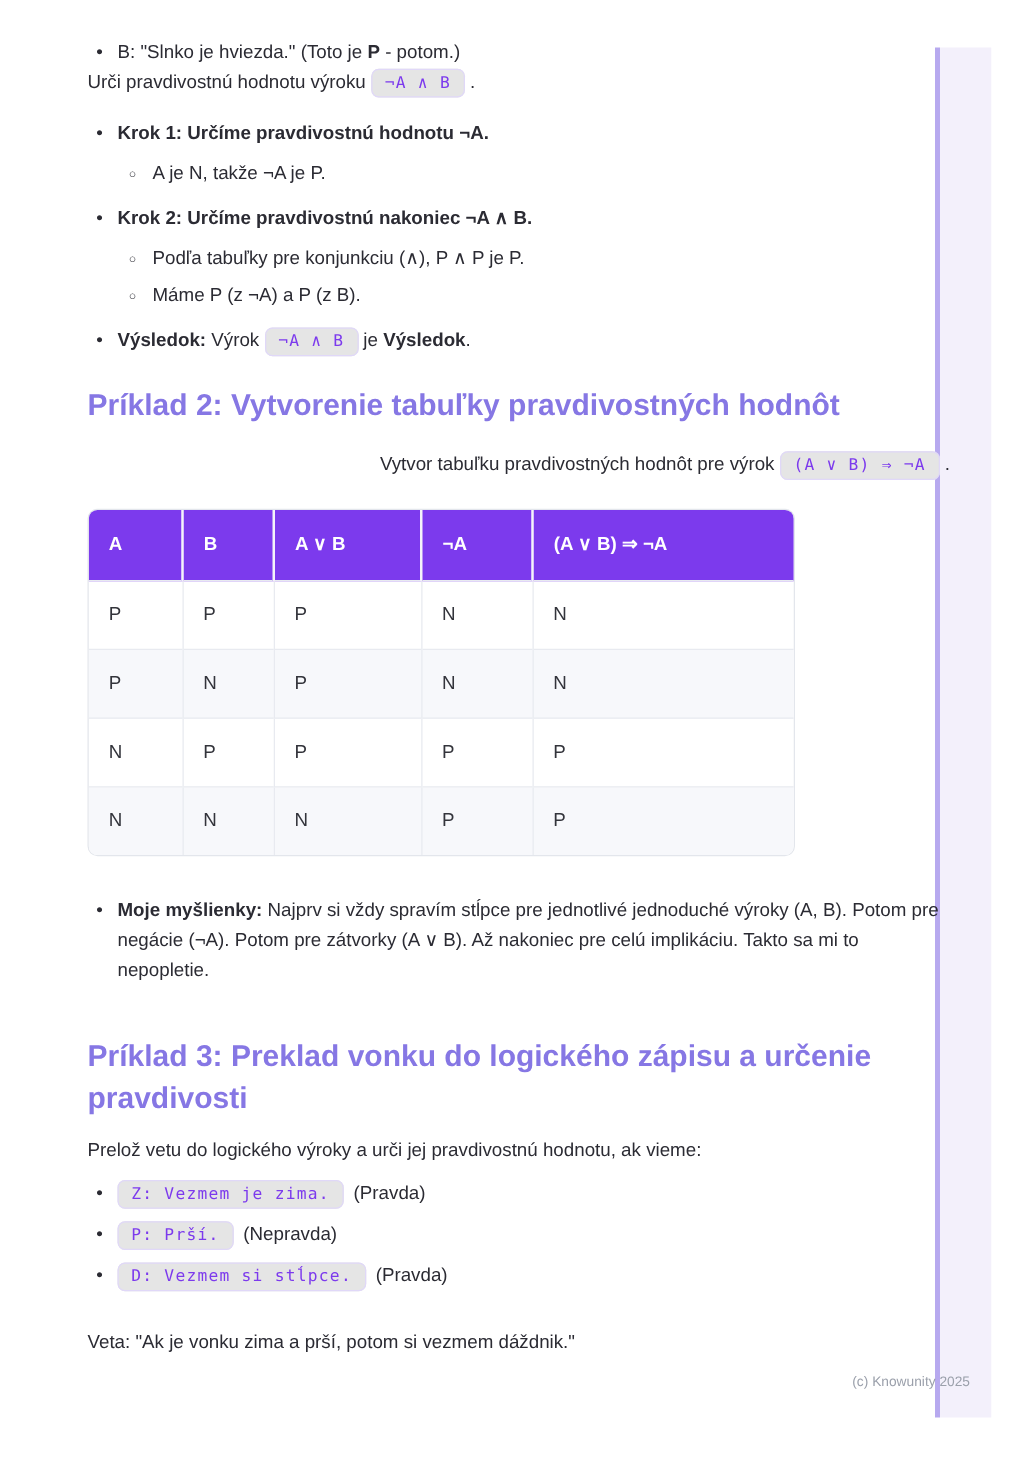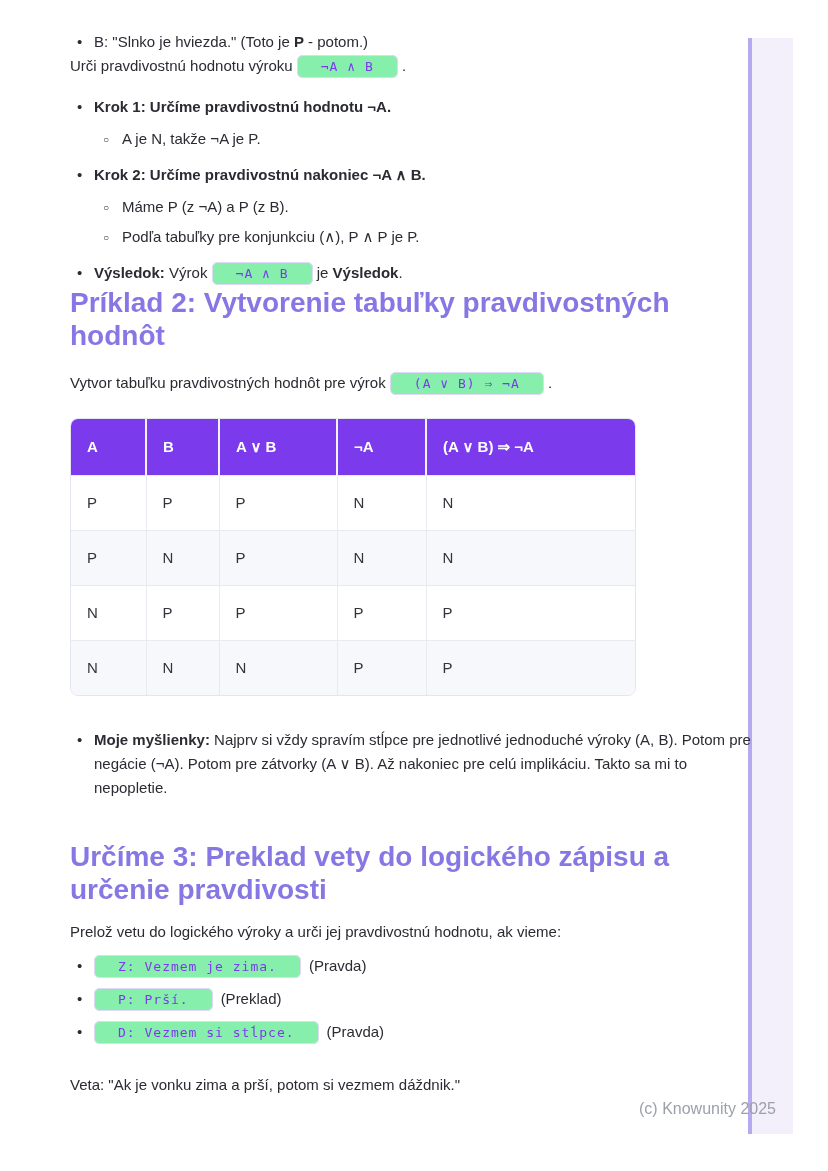--- a/index.html
+++ b/index.html
@@ -18,47 +18,47 @@
   ul.lvl1>li{position:relative;padding-left:24px;}
   ul.lvl1>li::before{content:"\2022";position:absolute;left:7px;top:0;color:#2b2b33;}
   
   ul.lvl2{list-style:none;margin:8px 0 0 0;padding:0;}
   ul.lvl2>li{position:relative;padding-left:28px;}
   ul.lvl2>li::before{content:"\25CB";position:absolute;left:9px;top:1px;font-size:10px;color:#2b2b33;}
   ul.lvl2>li:not(:last-child){margin-bottom:6px;}
 
   .li-b{margin-bottom:20px;}
   .task1{margin-bottom:16px;}
-  ul.steps{}
+  ul.steps{margin-bottom:22px;}
   ul.steps>li:not(:last-child){margin-bottom:12px;}
-  h2{font-size:28px;line-height:33px;font-weight:700;color:#8677e4;margin:0 0 19px 0;}
-  .task2{margin-bottom:22px;}
+  h2{font-size:24px;line-height:33px;font-weight:700;color:#8677e4;margin:0 0 19px 0;}
+  .task2{margin-bottom:22px;text-align:right;}
   .table-wrap{width:564px;border:1px solid #e3e6ec;border-radius:8px;overflow:hidden;margin-bottom:32px;background:#fff;}
   table{width:100%;border-collapse:collapse;font-size:15px;table-layout:fixed;}
   th{background:#7c3aed;color:#ffffff;text-align:left;font-weight:700;
      padding:20px 16px;line-height:16px;border-right:2px solid #f4f2fa;}
   th:last-child{border-right:none;}
   td{padding:19px 16px;line-height:16px;border-top:1px solid #e8eaf0;border-right:1px solid #e8eaf0;color:#33343b;}
   td:last-child{border-right:none;}
   tbody tr:nth-child(even){background:#f7f8fb;}
   ul.thoughts{margin-bottom:40px;}
   .h3{margin-bottom:14px;}
   .task3{margin-bottom:9px;}
   ul.badges{margin-bottom:27px;}
   ul.badges>li{line-height:26px;}
   ul.badges>li:not(:last-child){margin-bottom:6px;}
   .veta{margin-bottom:0;}
 
   code.badge{
     font-family:"DejaVu Sans Mono",monospace;font-size:13px;letter-spacing:1px;
-    color:#7c3aed;background:#86efac;border:1px solid #e0d8f8;border-radius:6px;
-    padding:3px 23px;white-space:nowrap;
+    color:#7c3aed;background:#e5e5e5;border:1px solid #e0d8f8;border-radius:6px;
+    padding:3px 10px;white-space:nowrap;
   }
   .truth-label{margin-left:8px;}
-  .footer{position:absolute;top:1100px;right:52px;font-size:16px;color:#9ba0ab;z-index:2;
+  .footer{position:absolute;top:1100px;right:52px;font-size:11px;color:#9ba0ab;z-index:2;
           font-family:"Liberation Sans",sans-serif;}
 </style>
 </head>
 <body>
 
 <div class="page">
   <div class="rail-panel"></div>
   <div class="rail-line"></div>
 
   <main class="content">
@@ -72,22 +72,22 @@
     <ul class="lvl1 steps">
       <li>
         <b>Krok 1: Určíme pravdivostnú hodnotu ¬A.</b>
         <ul class="lvl2">
           <li>A je N, takže ¬A je P.</li>
         </ul>
       </li>
       <li>
         <b>Krok 2: Určíme pravdivostnú nakoniec ¬A ∧ B.</b>
         <ul class="lvl2">
+          <li>Podľa tabuľky pre konjunkciu (∧), P ∧ P je P.</li>
           <li>Máme P (z ¬A) a P (z B).</li>
-          <li>Podľa tabuľky pre konjunkciu (∧), P ∧ P je P.</li>
         </ul>
       </li>
       <li><b>Výsledok:</b><span> Výrok </span><code class="badge">¬A ∧ B</code><span> je </span><b>Výsledok</b><span>.</span></li>
     </ul>
 
     <h2>Príklad 2: Vytvorenie tabuľky pravdivostných hodnôt</h2>
 
     <p class="task2"><span>Vytvor tabuľku pravdivostných hodnôt pre výrok </span><code class="badge">(A ∨ B) ⇒ ¬A</code><span> .</span></p>
 
     <div class="table-wrap">
@@ -138,27 +138,27 @@
             <td>P</td>
           </tr>
         </tbody>
       </table>
     </div>
 
     <ul class="lvl1 thoughts">
       <li><b>Moje myšlienky:</b><span> Najprv si vždy spravím stĺpce pre jednotlivé jednoduché výroky (A, B). Potom pre negácie (¬A). Potom pre zátvorky (A ∨ B). Až nakoniec pre celú implikáciu. Takto sa mi to nepopletie.</span></li>
     </ul>
 
-    <h2 class="h3">Určíme 3: Preklad vety do logického zápisu a určenie pravdivosti</h2>
+    <h2 class="h3">Príklad 3: Preklad vonku do logického zápisu a určenie pravdivosti</h2>
 
     <p class="task3">Prelož vetu do logického výroky a urči jej pravdivostnú hodnotu, ak vieme:</p>
 
     <ul class="lvl1 badges">
       <li><code class="badge">Z: Vezmem je zima.</code><span class="truth-label">(Pravda)</span></li>
-      <li><code class="badge">P: Prší.</code><span class="truth-label">(Preklad)</span></li>
+      <li><code class="badge">P: Prší.</code><span class="truth-label">(Nepravda)</span></li>
       <li><code class="badge">D: Vezmem si stĺpce.</code><span class="truth-label">(Pravda)</span></li>
     </ul>
 
     <p class="veta">Veta: "Ak je vonku zima a prší, potom si vezmem dáždnik."</p>
 
   </main>
 
   <div class="footer">(c) Knowunity 2025</div>
 </div>
 

